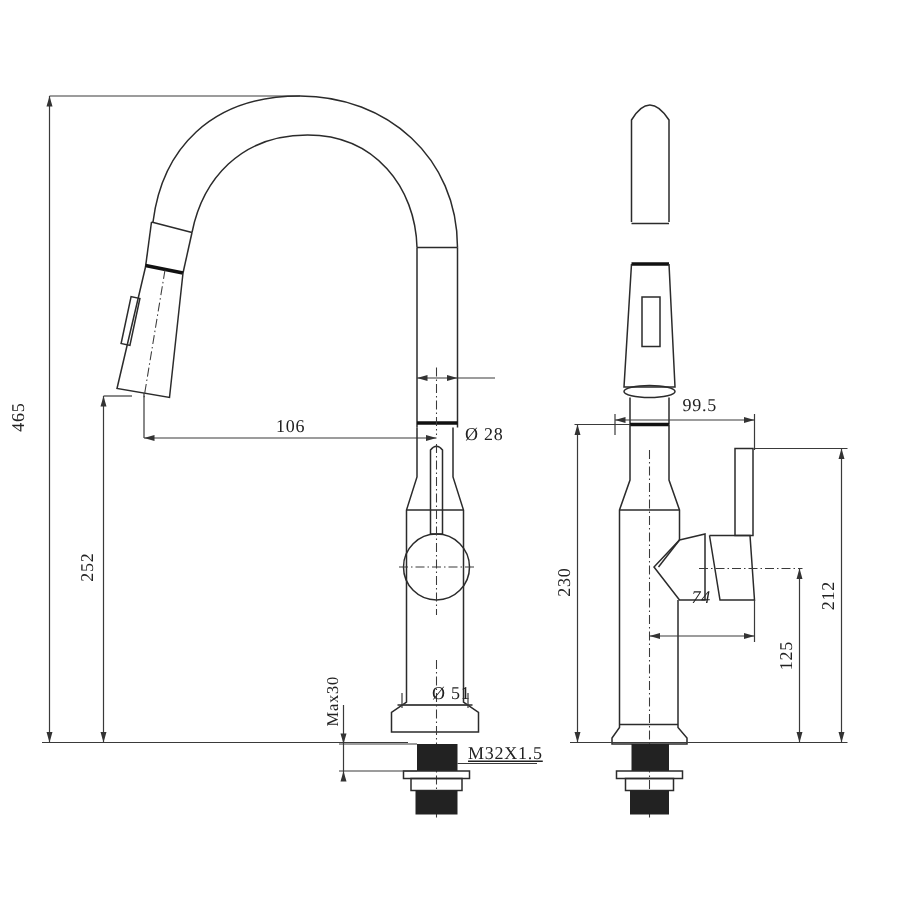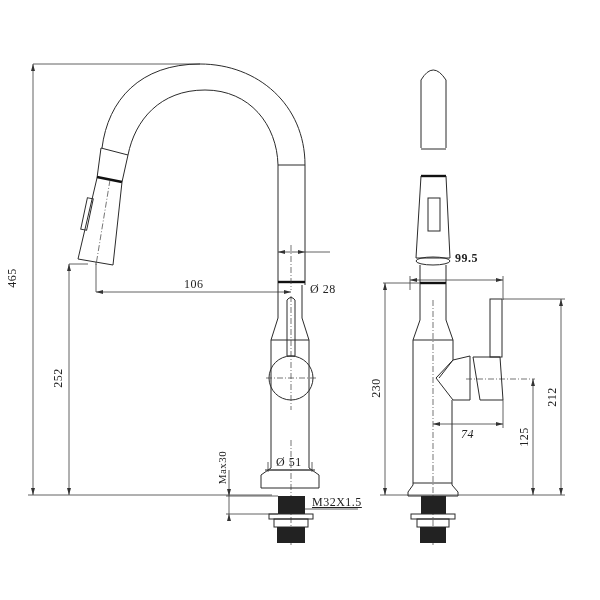--- a/index.html
+++ b/index.html
@@ -142,21 +142,21 @@
     <rect class="ln" x="411" y="514" width="44" height="5"></rect>
     <rect class="ln" x="417" y="519" width="32" height="8"></rect>
     <rect x="420" y="527" width="26" height="16" fill="#222"></rect>
   </g>
 </svg>
 
 <div class="lbl rot" style="left:2px; top:272px;">465</div>
 <div class="lbl rot" style="left:48px; top:372px;">252</div>
 <div class="lbl" style="left:184px; top:278px;">106</div>
 <div class="lbl" style="left:310px; top:239px;margin-top:44px;">Ø 28</div>
-<div class="lbl" style="left:276px; top:456px;">Ø 51</div>
+<div class="lbl" style="left:288px; top:456px;">Ø 51</div>
 <div class="lbl rot" style="left:206px; top:462px; font-size:11px;">Max30</div>
 <div class="lbl" style="left:312px; top:496px;text-decoration:underline;">M32X1.5</div>
 
-<div class="lbl" style="left:455px; top:252px;font-weight:bold;">99.5</div>
+<div class="lbl" style="left:455px; top:264px;">99.5</div>
 <div class="lbl rot" style="left:366px; top:382px;">230</div>
 <div class="lbl rot" style="left:542px; top:391px;">212</div>
-<div class="lbl" style="left:461px; top:428px;font-style:italic;">74</div>
+<div class="lbl" style="left:461px; top:392px;font-style:italic;">74</div>
 <div class="lbl rot" style="left:514px; top:431px;">125</div>
 
 </body></html>

